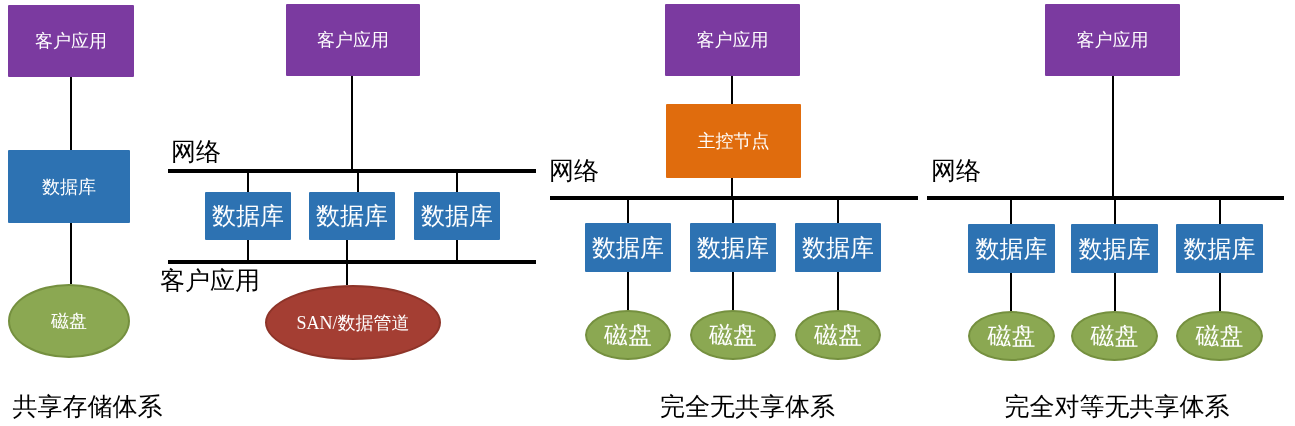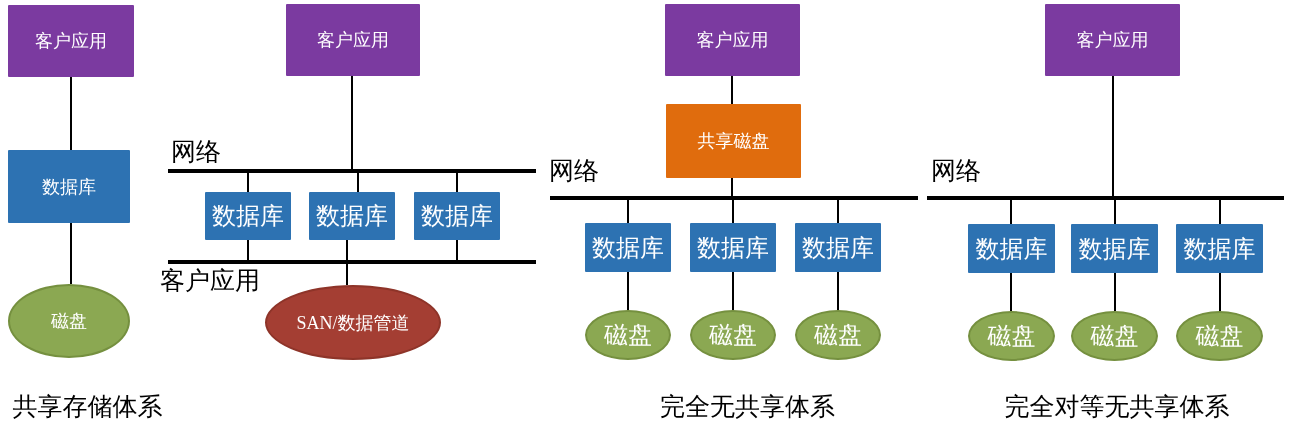--- a/index.html
+++ b/index.html
@@ -112,21 +112,21 @@
     </div>
 
 
   <div class="shape rect" style="left: 665px; top: 4px; width: 135px; height: 72px; background-color: rgb(123, 58, 160);">
       <span>客户应用</span>
     </div>
 
   <div class="vline" style="left:731px;top:76px;height:28px;"></div>
 
   <div class="shape rect" style="left: 666px; top: 104px; width: 135px; height: 74px; background-color: rgb(224, 108, 13);">
-      <span>共享磁盘</span>
+      <span>主控节点</span>
     </div>
 
   <div class="vline" style="left:731px;top:178px;height:18px;"></div>
 
   <div class="netlabel" style="left:549px;top:157px;">网络</div>
 
   <div class="bus" style="left:550px;top:196px;width:368px;"></div>
 
   <div class="vline" style="left:627px;top:200px;height:23px;"></div>
   <div class="vline" style="left:732px;top:200px;height:23px;"></div>

